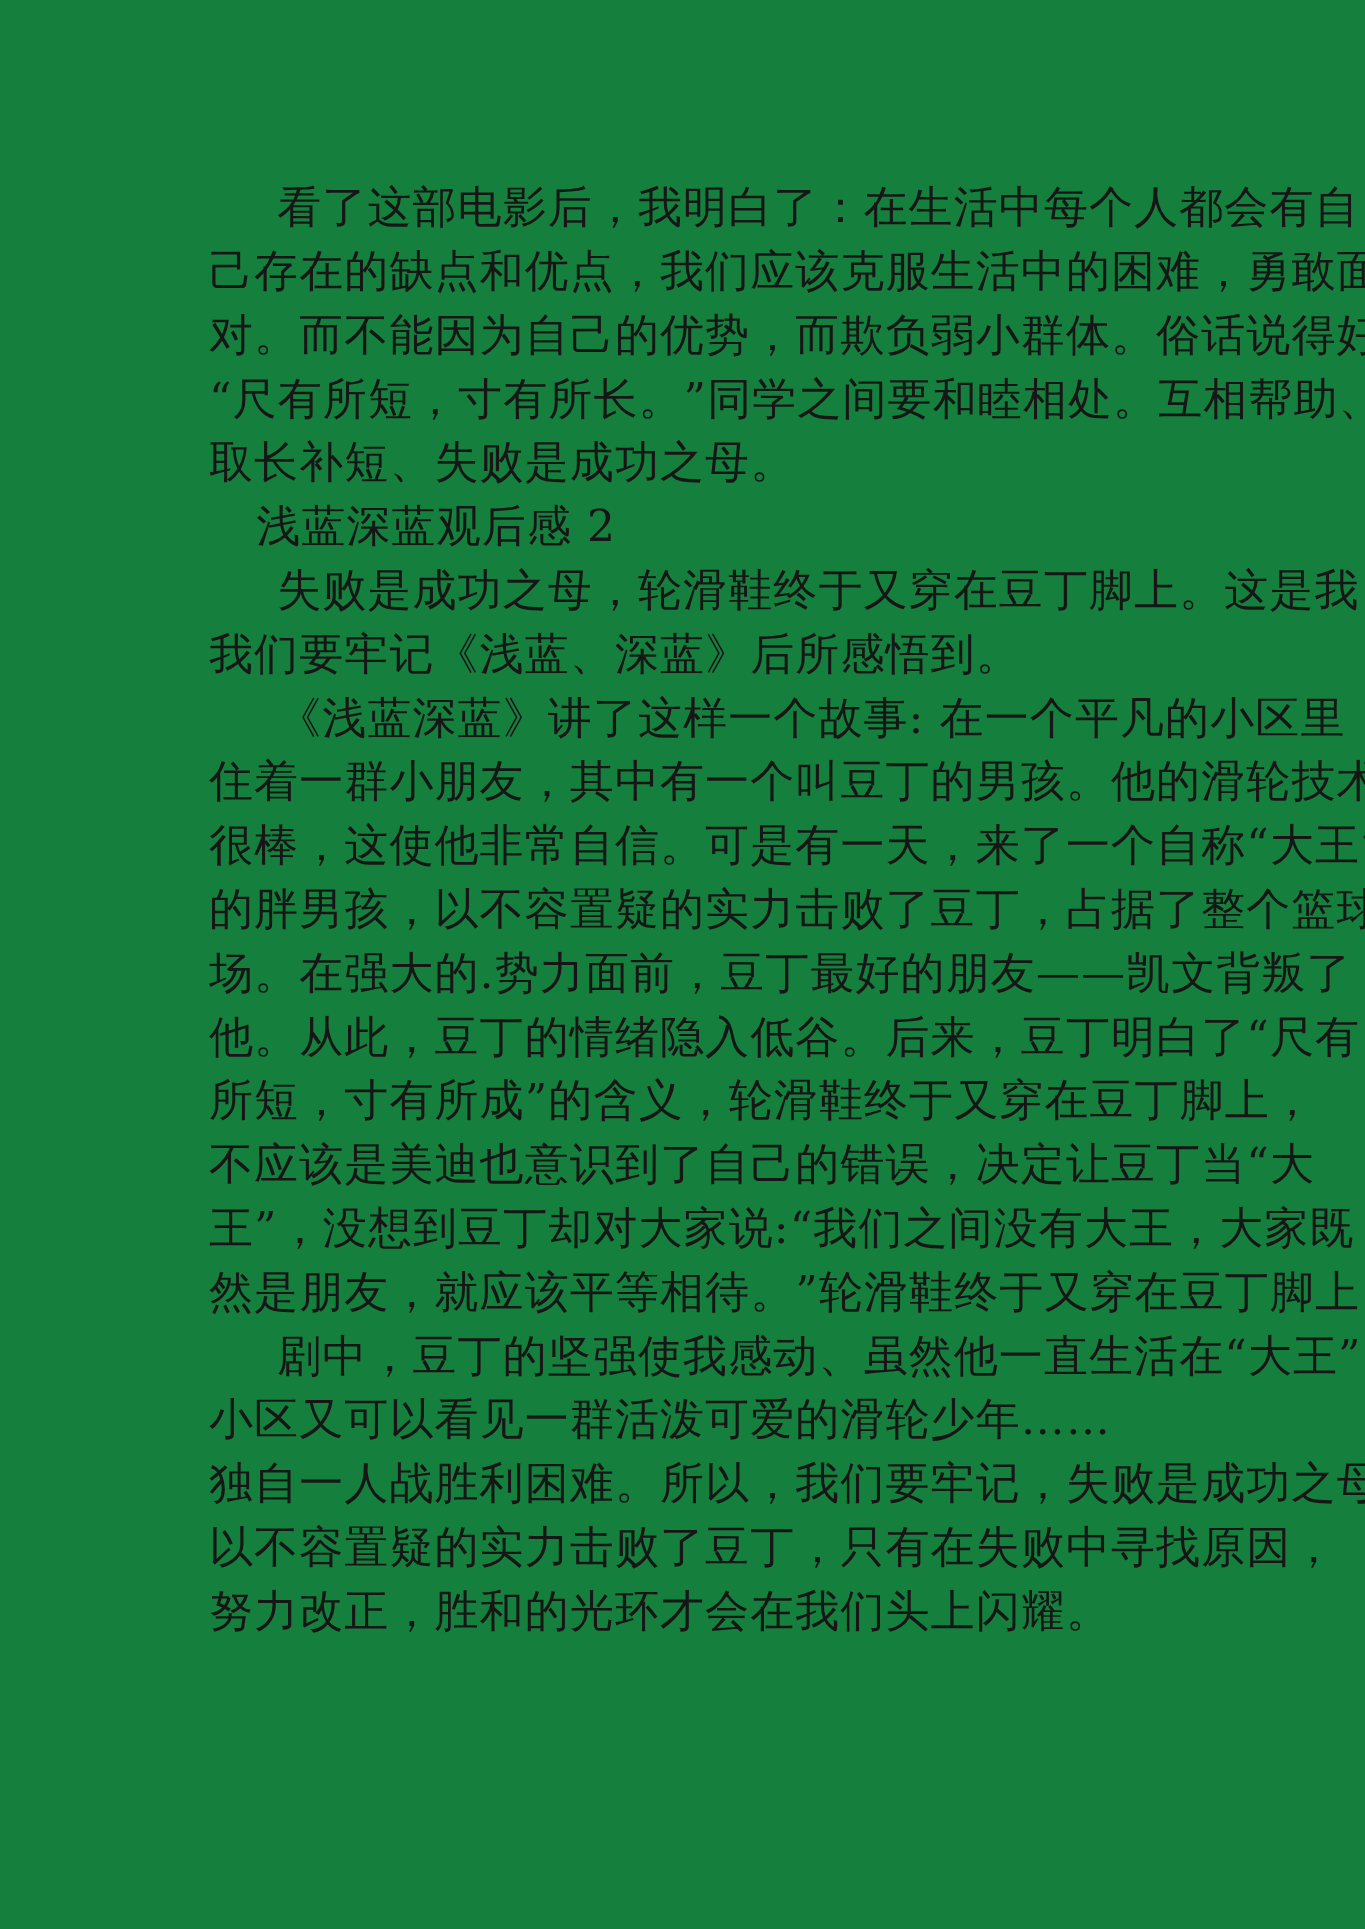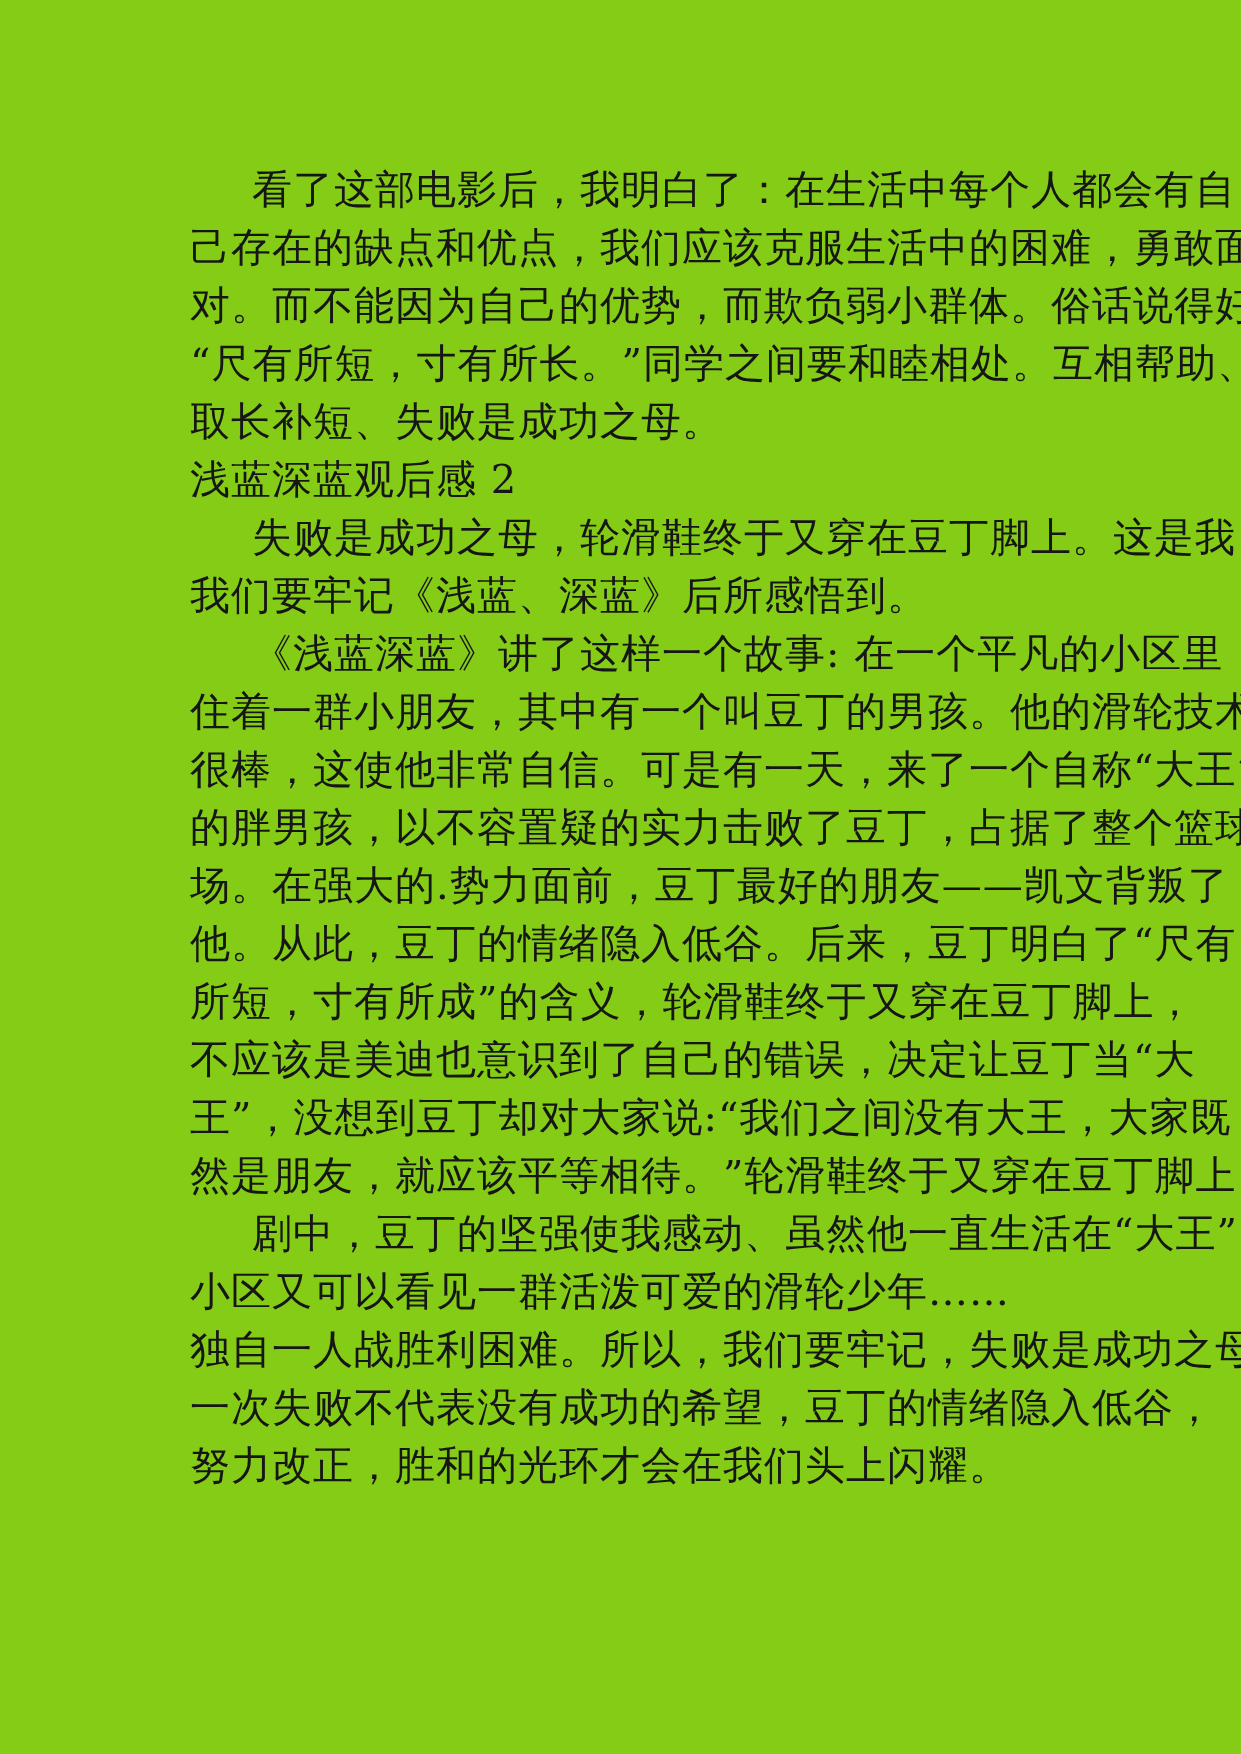--- a/index.html
+++ b/index.html
@@ -12,21 +12,21 @@
     background: #ffffff;
     overflow: hidden;
     font-family: "DejaVu Serif", "Liberation Serif", serif;
   }
   .doc-page {
     position: absolute;
     left: 0;
     top: 0;
     width: 1241px;
     height: 1754px;
-    background: #84cc16;
+    background: #15803d;
   }
   .text-block {
     position: absolute;
     left: 190px;
     top: 160px;
     width: 920px;
     color: #161616;
   }
   .line {
     font-size: 40px;
@@ -34,20 +34,21 @@
     height: 58px;
     letter-spacing: 1px;
     white-space: pre;
     font-weight: 400;
   }
   .line.indent {
     padding-left: 62px;
   }
   .line.heading {
     padding-left: 0;
+    margin-left: 43px;
   }
 </style>
 </head>
 <body>
 
 <div class="doc-page">
   <div class="text-block">
     <div class="line indent">看了这部电影后，我明白了：在生活中每个人都会有自</div>
     <div class="line">己存在的缺点和优点，我们应该克服生活中的困难，勇敢面</div>
     <div class="line">对。而不能因为自己的优势，而欺负弱小群体。俗话说得好:</div>
@@ -62,16 +63,16 @@
     <div class="line">的胖男孩，以不容置疑的实力击败了豆丁，占据了整个篮球</div>
     <div class="line">场。在强大的.势力面前，豆丁最好的朋友——凯文背叛了</div>
     <div class="line">他。从此，豆丁的情绪隐入低谷。后来，豆丁明白了“尺有</div>
     <div class="line">所短，寸有所成”的含义，轮滑鞋终于又穿在豆丁脚上，</div>
     <div class="line">不应该是美迪也意识到了自己的错误，决定让豆丁当“大</div>
     <div class="line">王”，没想到豆丁却对大家说:“我们之间没有大王，大家既</div>
     <div class="line">然是朋友，就应该平等相待。”轮滑鞋终于又穿在豆丁脚上，</div>
     <div class="line indent">剧中，豆丁的坚强使我感动、虽然他一直生活在“大王”</div>
     <div class="line">小区又可以看见一群活泼可爱的滑轮少年……</div>
     <div class="line">独自一人战胜利困难。所以，我们要牢记，失败是成功之母，</div>
-    <div class="line">一次失败不代表没有成功的希望，豆丁的情绪隐入低谷，</div>
+    <div class="line">以不容置疑的实力击败了豆丁，只有在失败中寻找原因，</div>
     <div class="line">努力改正，胜和的光环才会在我们头上闪耀。</div>
   </div>
 </div>
 
 </body></html>

